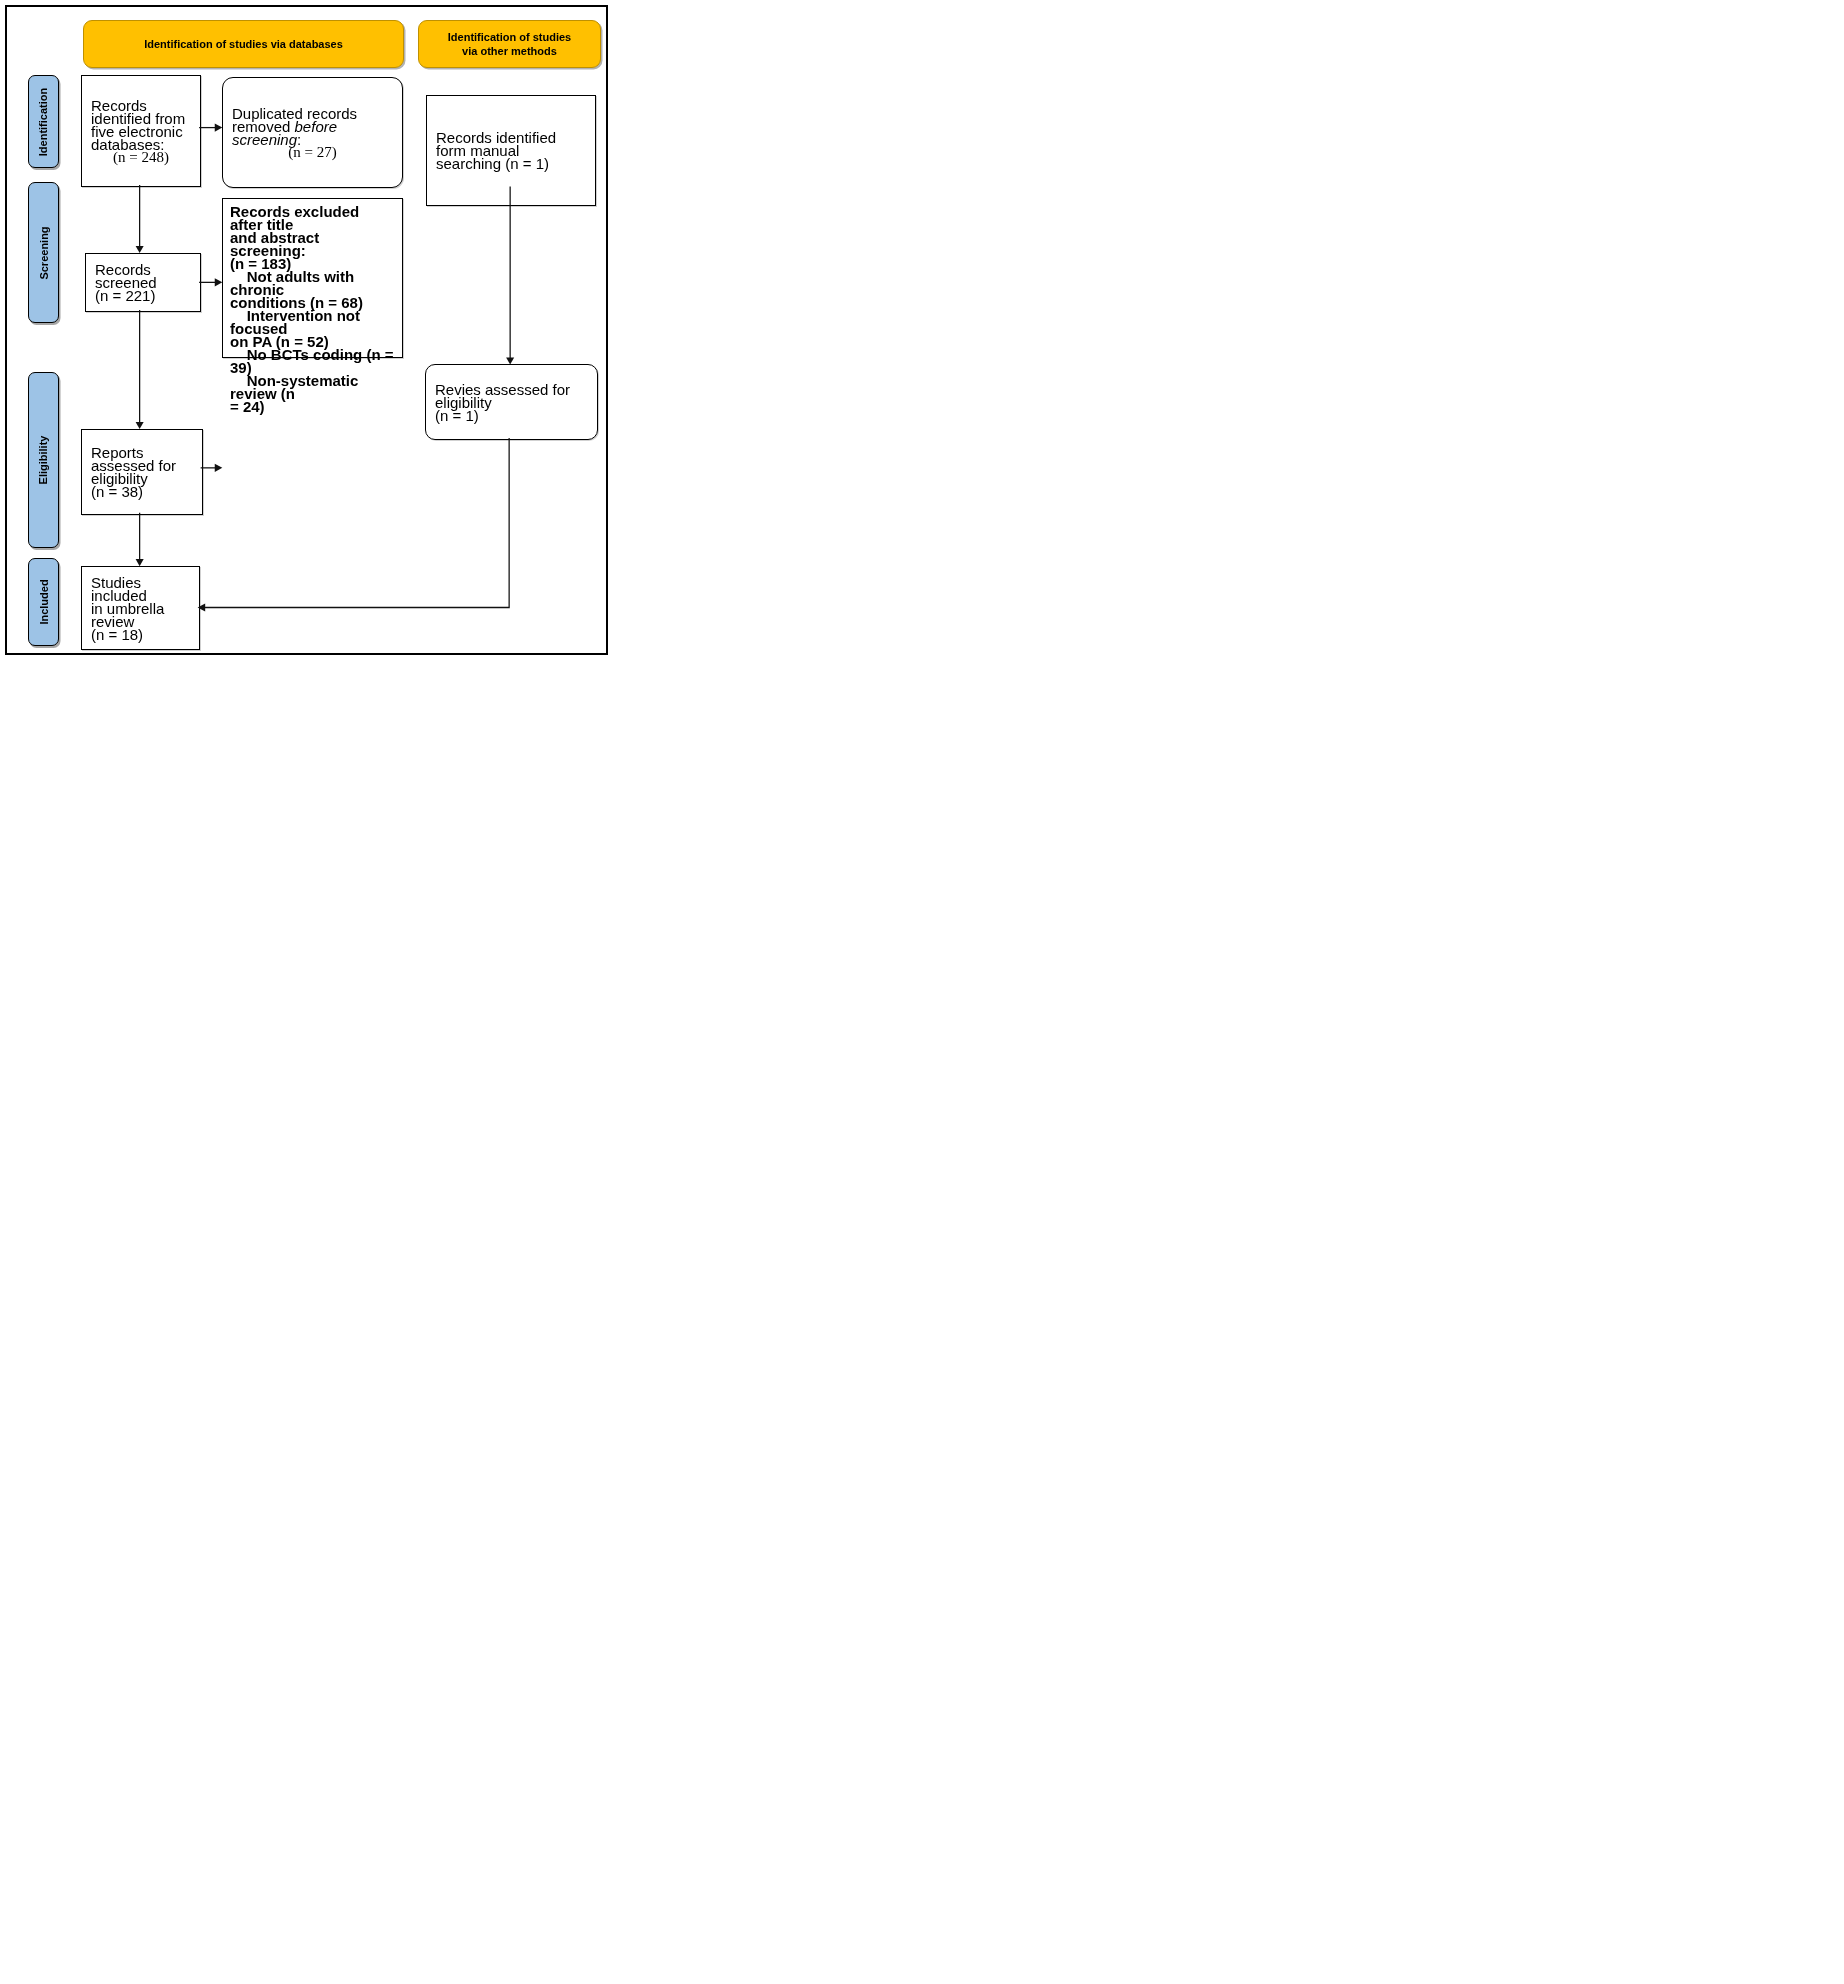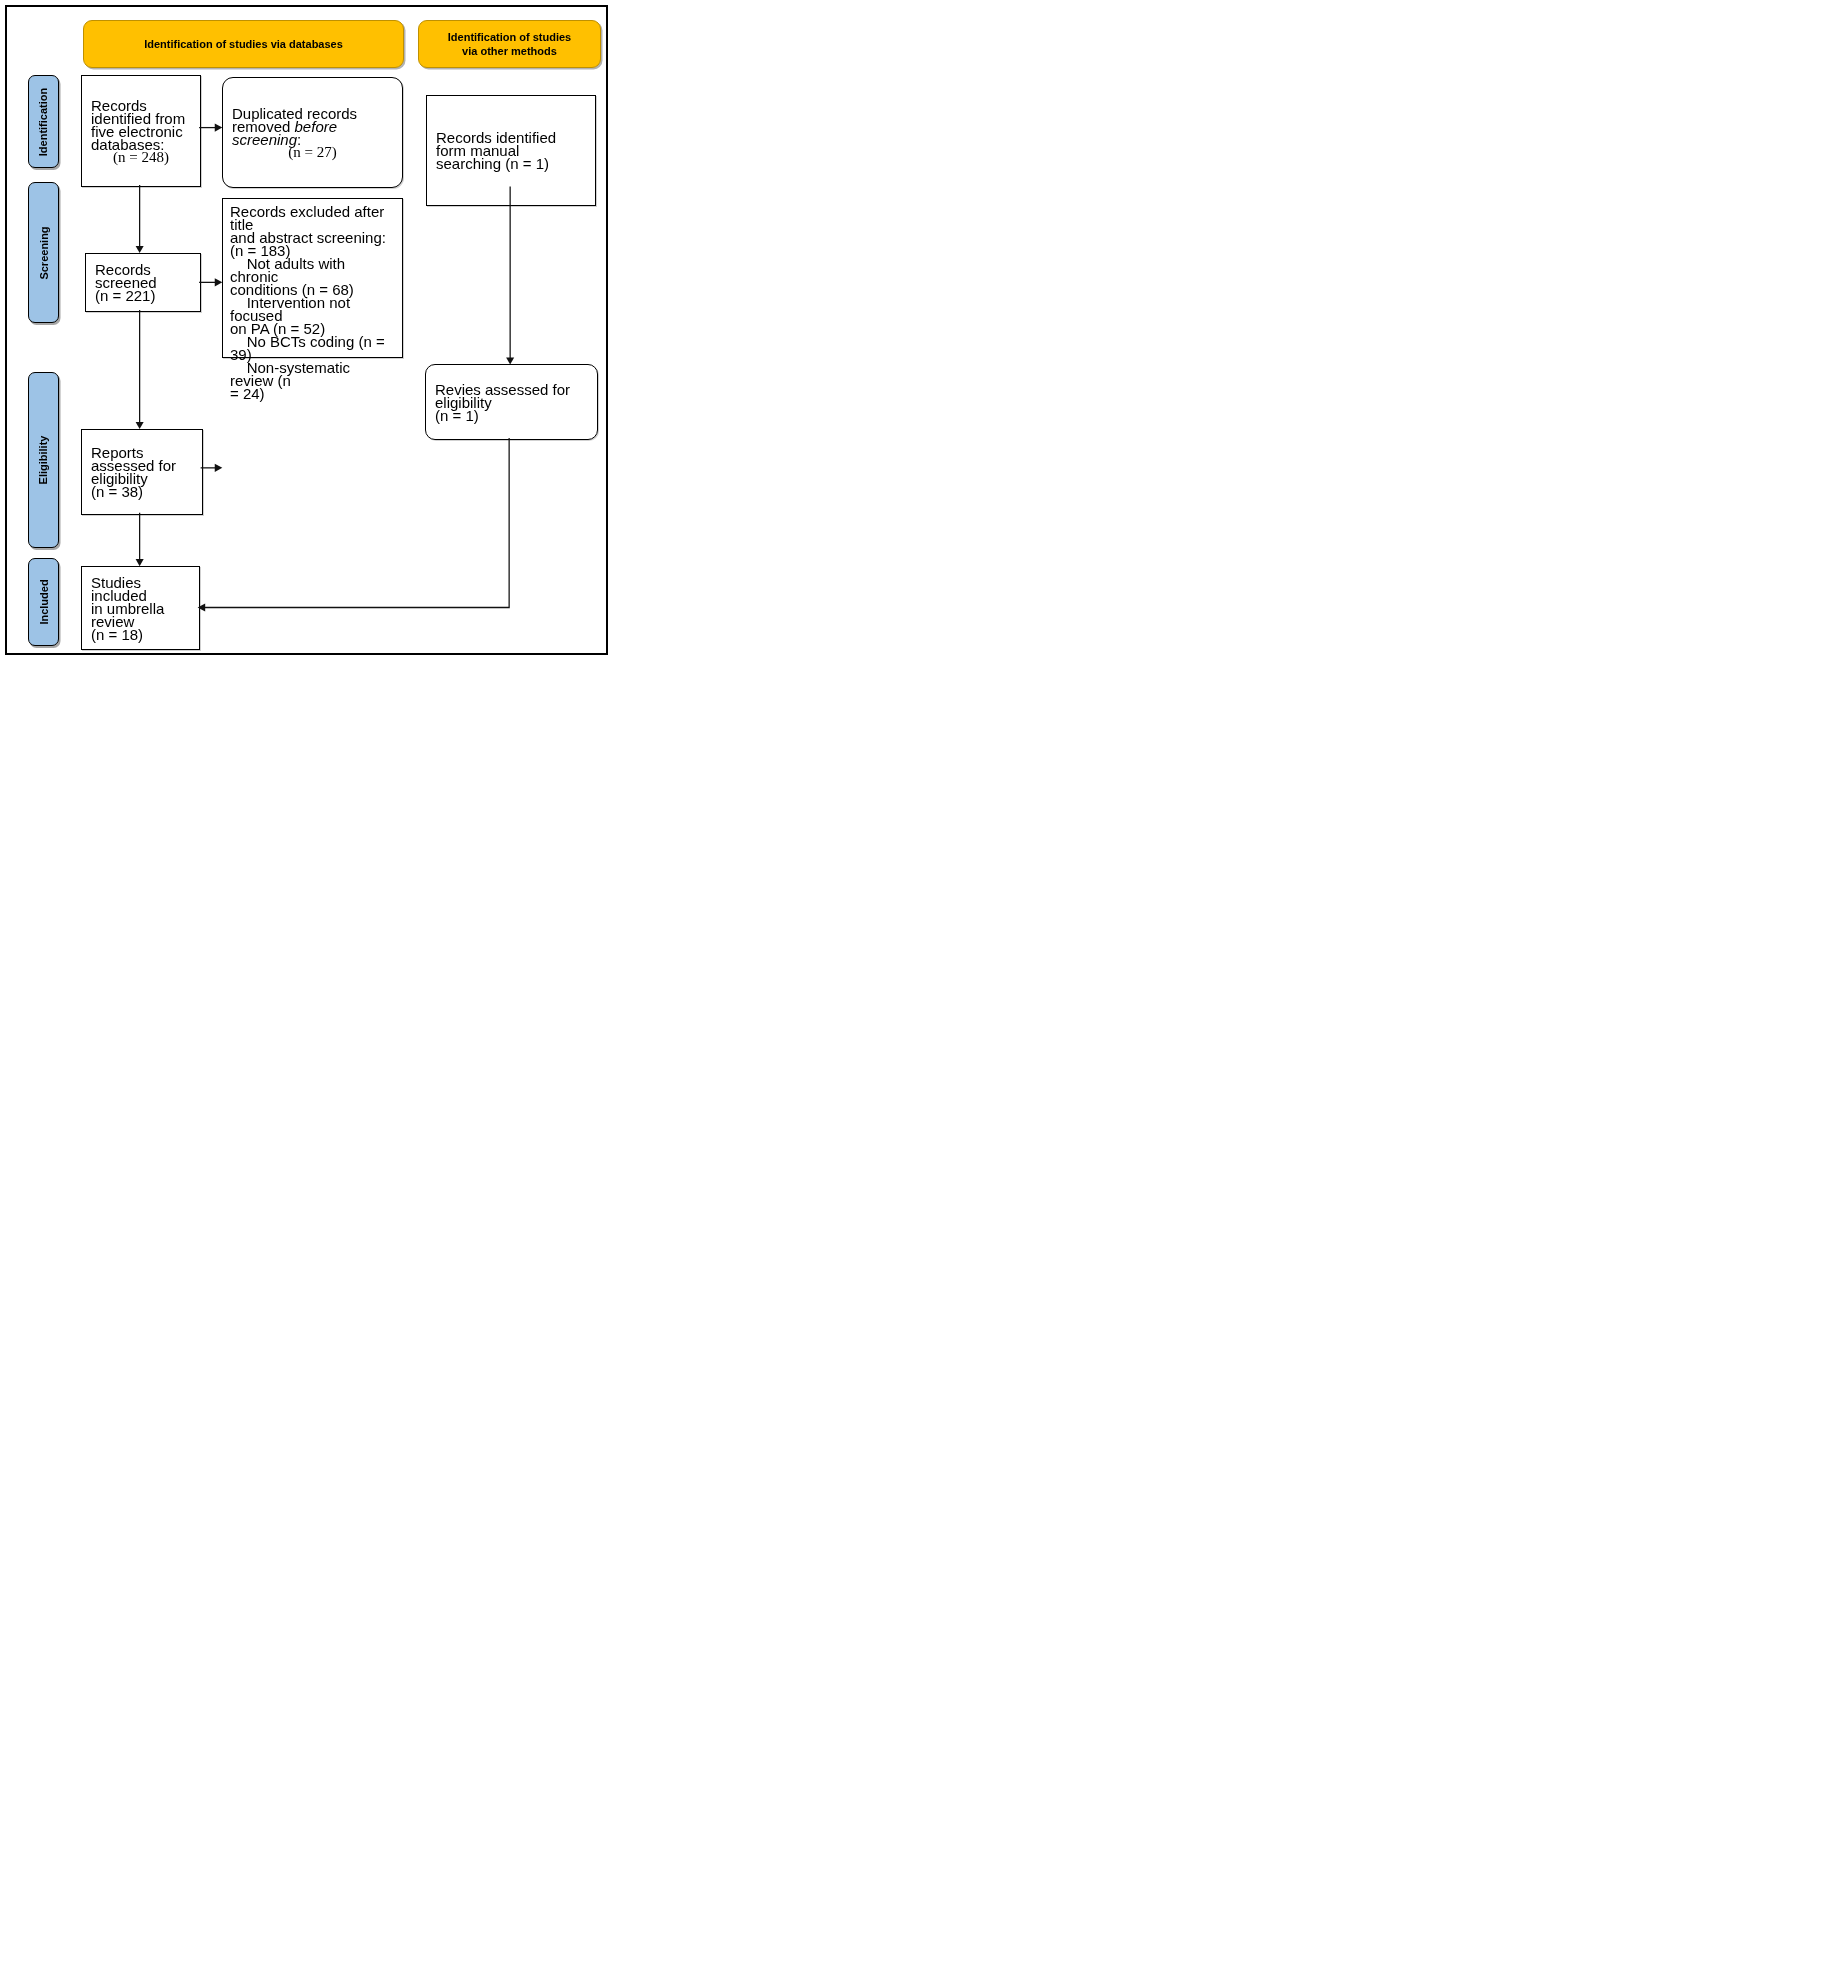--- a/index.html
+++ b/index.html
@@ -47,21 +47,21 @@
   .wbox{
     position:absolute;
     background:#fff;
     border:1.5px solid var(--box-border,#000000);
     box-shadow:1px 1px 0 rgba(0,0,0,0.18);
     display:flex;flex-direction:column;justify-content:center;
     font-size:15px;line-height:13px;
   }
   .wbox .txt{white-space:pre-wrap;padding:0 9px;}
   .wbox.toplist{justify-content:flex-start;}
-  .wbox.toplist .txt{padding:6px 7px;}
+  .wbox.toplist .txt{padding:6px 7px;font-weight:bold;}
   .nline{text-align:center;white-space:pre;font-family:Liberation Serif, serif;}
   svg.arrows{position:absolute;left:0;top:0;pointer-events:none;}
   svg.arrows line,svg.arrows polyline{stroke:#111;stroke-width:2.5;fill:none;}
   svg.arrows polygon{fill:#111;stroke:none;}
 </style>
 </head>
 <body>
 
 <div id="page">
   <div class="frame"></div>

